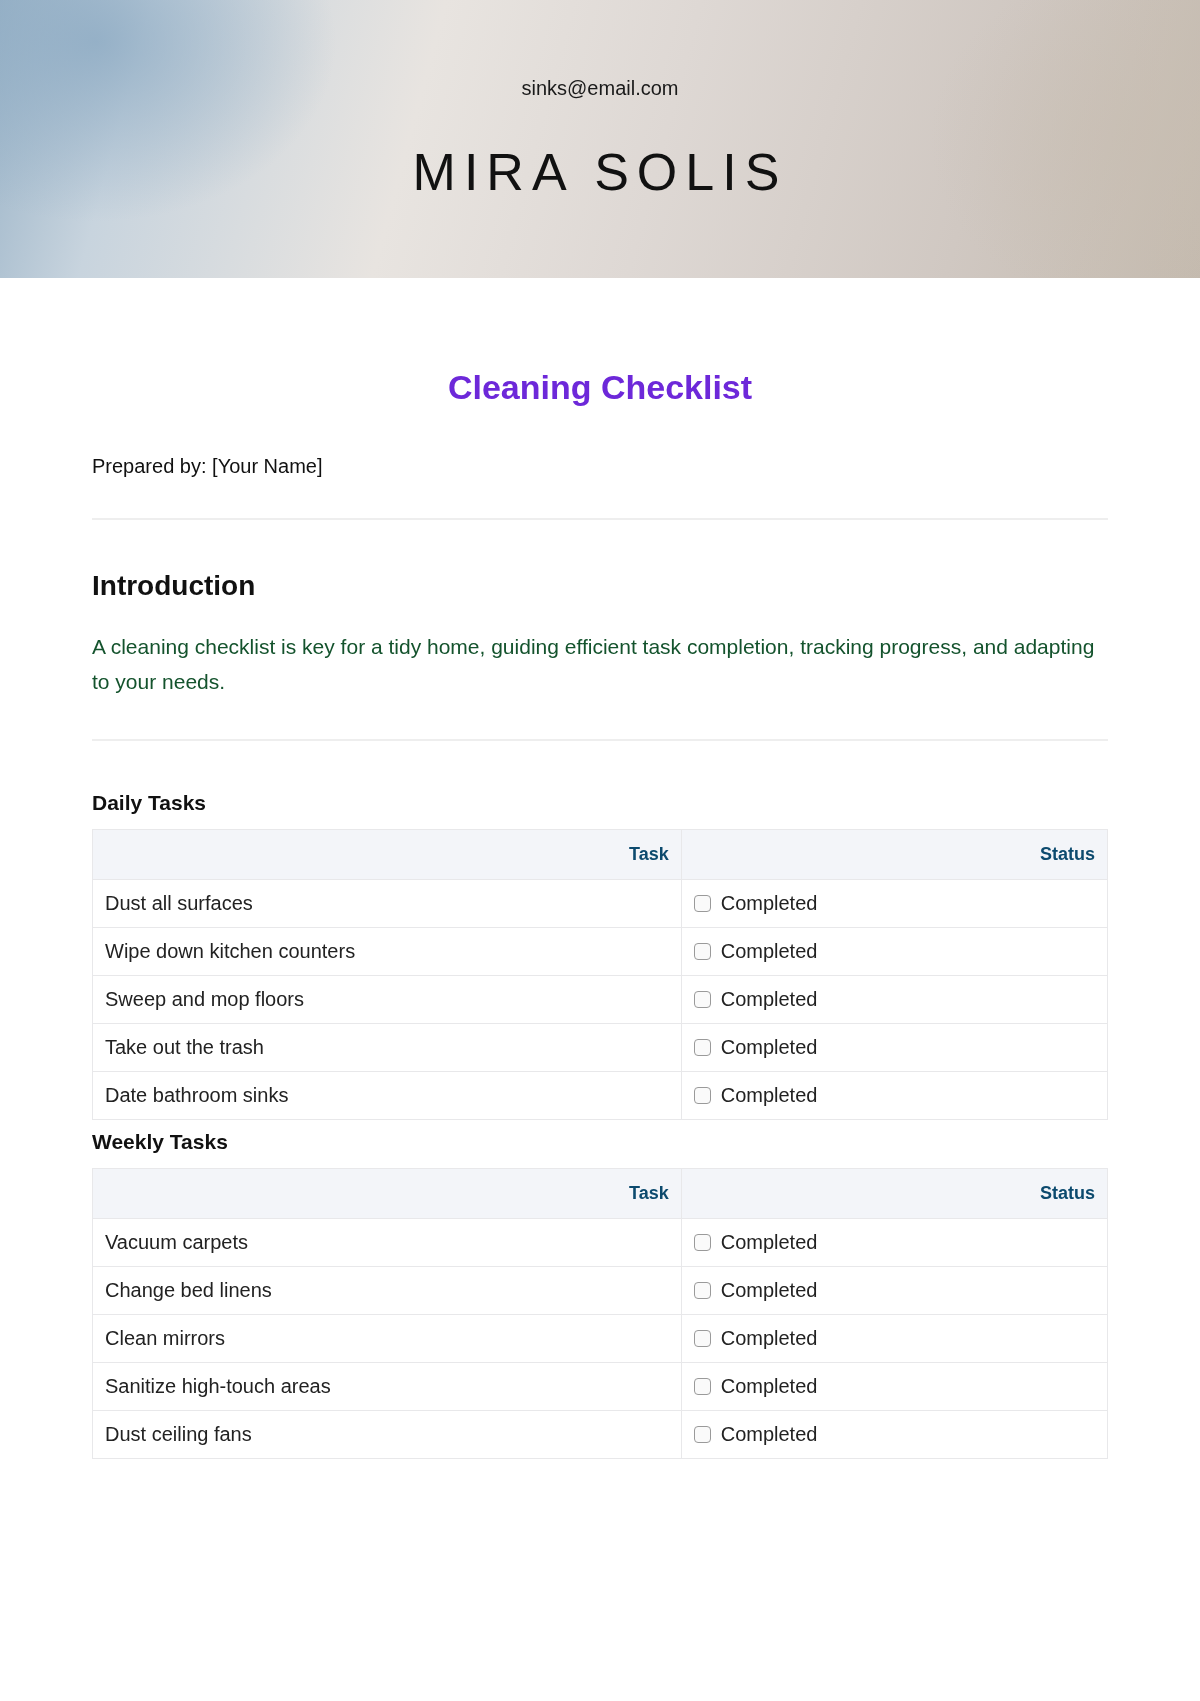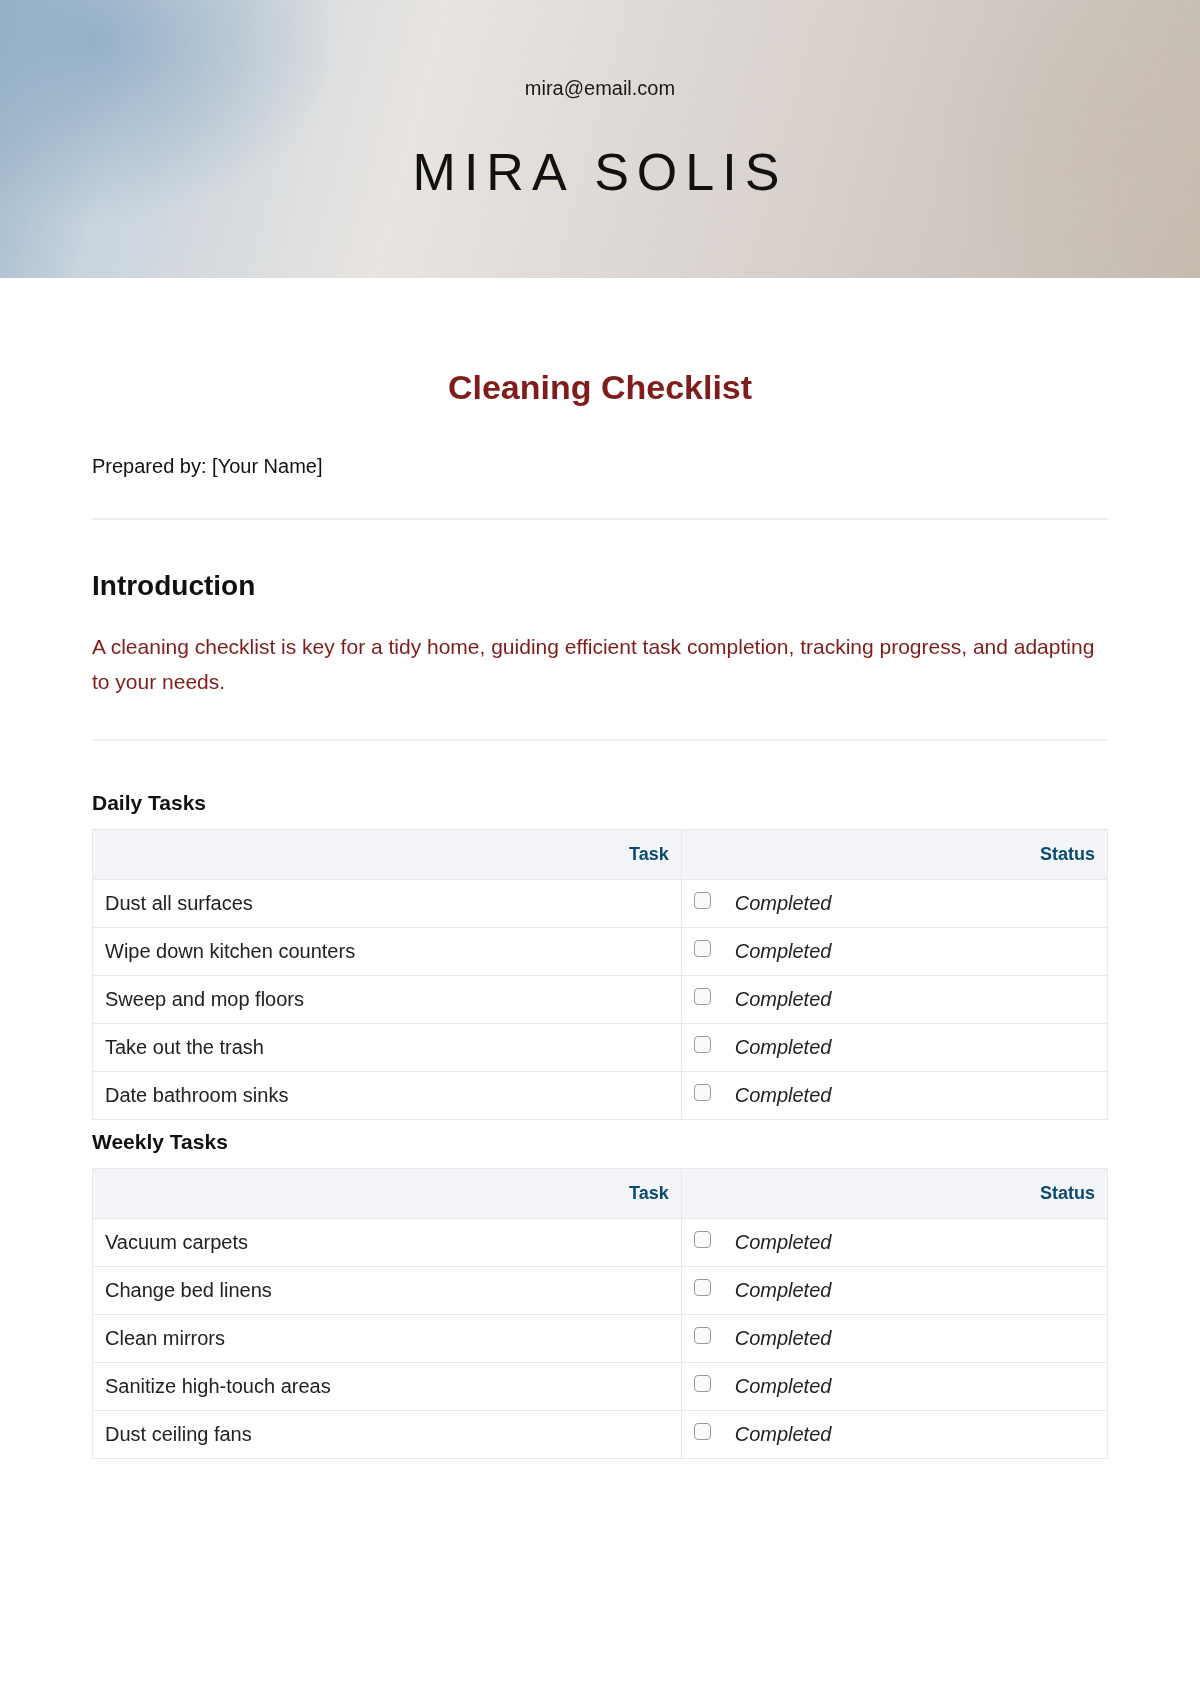--- a/index.html
+++ b/index.html
@@ -44,21 +44,21 @@
       z-index: 1;
     }
     .content {
       padding: 90px 92px 50px 92px;
     }
     .main-title {
       font-size: 34px;
       font-weight: 700;
       text-align: center;
       margin-bottom: 48px;
-      color: #7f1d1d;
+      color: #6d28d9;
     }
     .meta-line {
       font-size: 20px;
       font-weight: 400;
       margin-bottom: 20px;
       color: #111;
       margin-top: 36px;
     }
     .divider {
       height: 2px;
@@ -67,21 +67,21 @@
     }
     .section-heading {
       font-size: 28px;
       font-weight: 700;
       margin-bottom: 28px;
       color: #111;
     }
     .intro-text {
       font-size: 21px;
       line-height: 1.65;
-      color: #7f1d1d;
+      color: #14532d;
       margin-bottom: 10px;
     }
     .subsection-heading {
       font-size: 21px;
       font-weight: 700;
       margin-bottom: 14px;
       margin-top: 2px;
       color: #111;
     }
     table {
@@ -106,38 +106,37 @@
       vertical-align: middle;
     }
     .task-col {
       width: 58%;
     }
     .status-col {
       width: 42%;
     }
     .status-cell {
       display: flex;
-      align-items: flex-start;
-      gap: 24px;
-      font-style: italic;
+      align-items: center;
+      gap: 10px;
     }
     .checkbox {
       width: 17px;
       height: 17px;
       border: 1.5px solid #9a9a9a;
       border-radius: 4px;
       background: #fafafa;
       flex-shrink: 0;
     }
   </style>
 </head>
 <body>
 
 <div class="header">
-  <div class="header-email">mira@email.com</div>
+  <div class="header-email">sinks@email.com</div>
   <div class="header-name">MIRA SOLIS</div>
 </div>
 
 <div class="content">
 
   <h1 class="main-title">Cleaning Checklist</h1>
 
   <div class="meta-line">Prepared by: [Your Name]</div>
 
   <div class="divider"></div>

